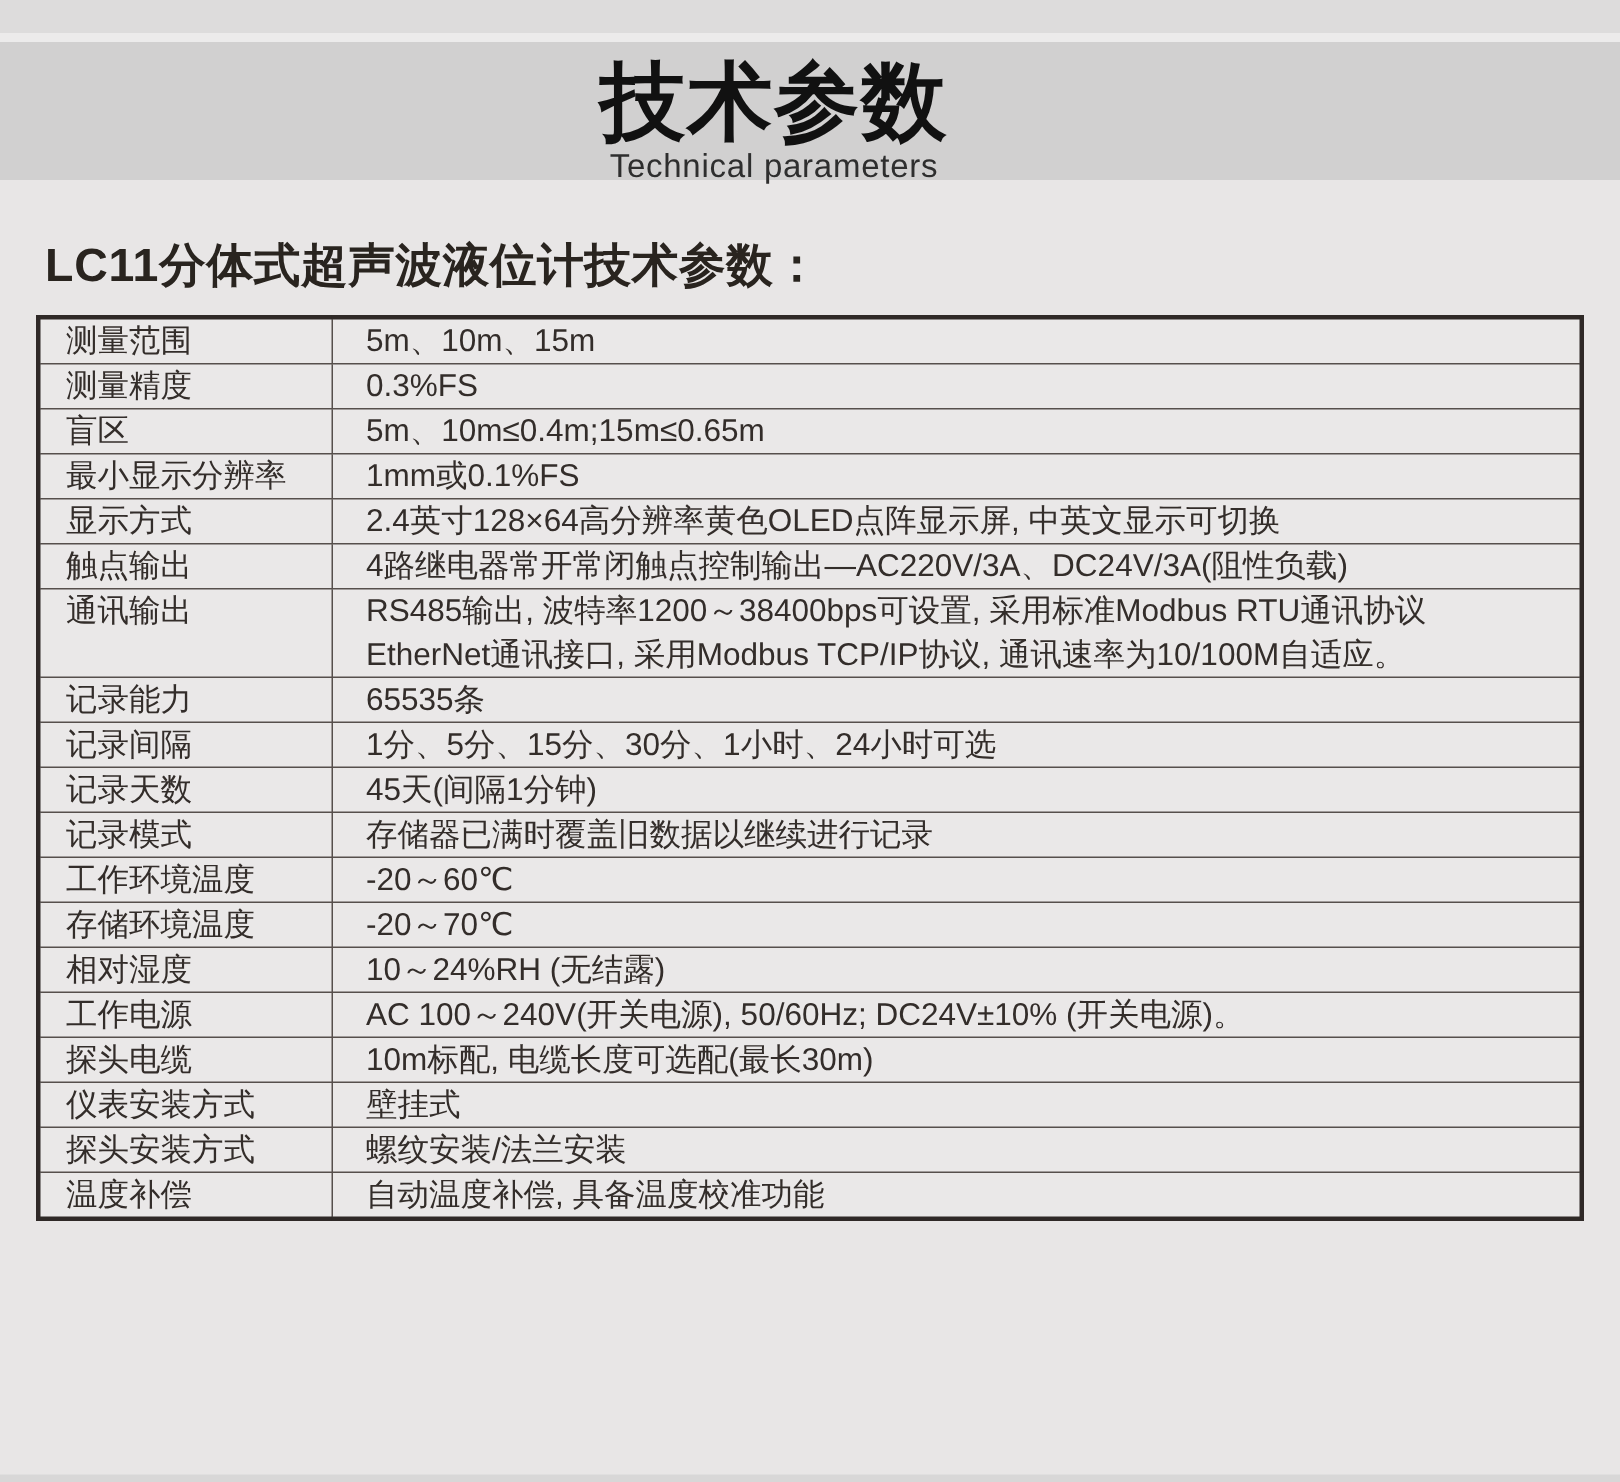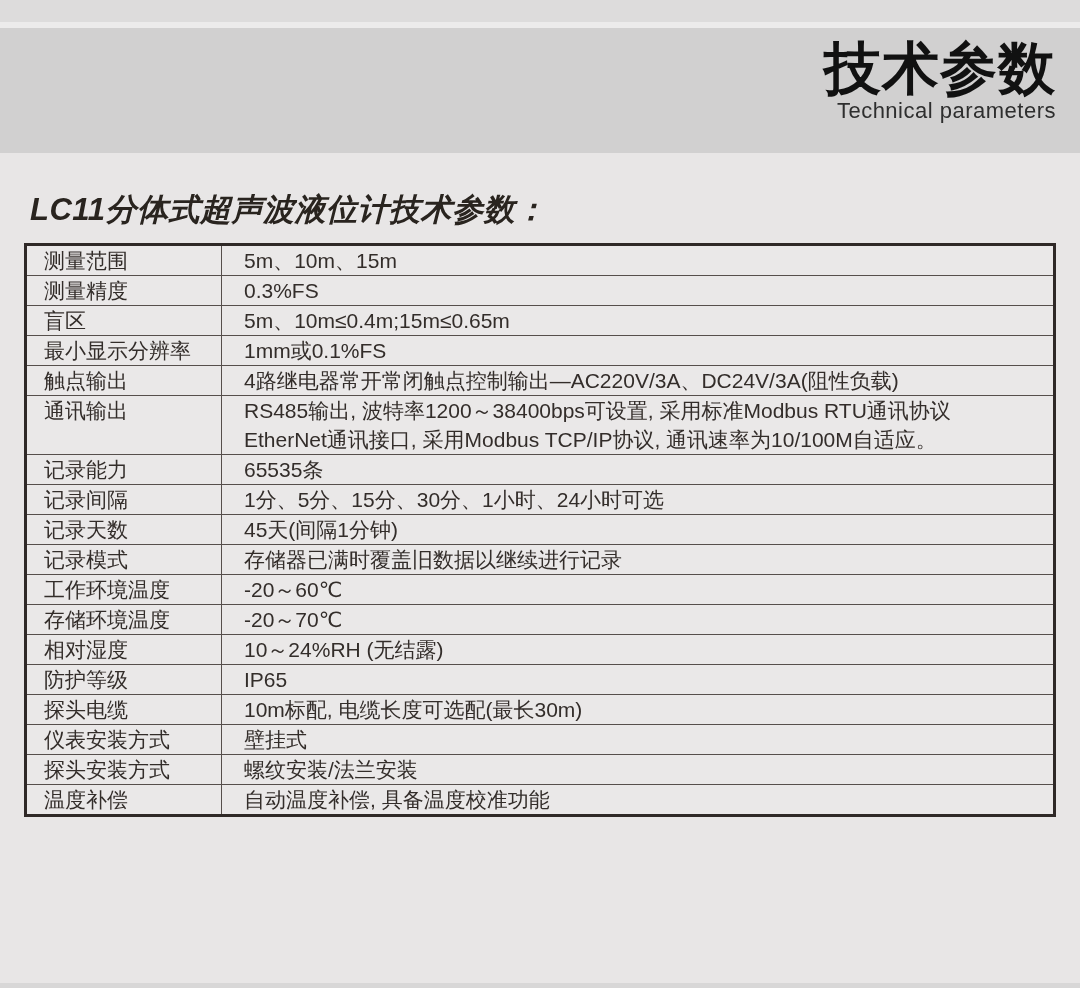--- a/index.html
+++ b/index.html
@@ -10,33 +10,33 @@
   *{box-sizing:border-box;}
   html,body{margin:0;padding:0;}
   body{
     width:1080px;height:988px;position:relative;overflow:hidden;
     background:var(--page_bg);
     font-family:"Liberation Sans","DejaVu Sans",sans-serif;
     -webkit-font-smoothing:antialiased;
   }
   .top-strip{height:22px;background:var(--top_strip);}
   .gap-strip{height:6px;background:var(--gap_strip);}
-  .title-band{height:125px;background:var(--band);text-align:right;}
+  .title-band{height:92px;background:var(--band);text-align:center;}
   .band-inner{transform:translateX(-24px);padding-top:10px;}
   .page-title{
     margin:0;font-size:57px;line-height:60px;font-weight:800;
     color:var(--title);letter-spacing:1px;
   }
   .page-subtitle{
     margin:0;font-size:22px;line-height:26px;font-weight:400;
     color:var(--subtitle);letter-spacing:0.5px;
   }
   .section-heading{
     margin:39px 0 0 30px;font-size:31px;line-height:36px;font-weight:700;
-    color:var(--heading);letter-spacing:0.5px;font-style:italic;
+    color:var(--heading);letter-spacing:0.5px;
   }
   .spec-table{
     margin:15px 0 0 24px;width:1032px;
     border-collapse:collapse;background:var(--table_bg);
     border:3px solid var(--border_dark);
     table-layout:fixed;
   }
   .spec-table td{
     border:1px solid var(--line);
     color:var(--text);font-size:21px;line-height:29px;height:29px;
@@ -74,20 +74,24 @@
         </tr>
         <tr>
           <td class="p-name">盲区</td>
           <td class="p-value">5m、10m≤0.4m;15m≤0.65m</td>
         </tr>
         <tr>
           <td class="p-name">最小显示分辨率</td>
           <td class="p-value">1mm或0.1%FS</td>
         </tr>
         <tr>
+          <td class="p-name">显示方式</td>
+          <td class="p-value">2.4英寸128×64高分辨率黄色OLED点阵显示屏, 中英文显示可切换</td>
+        </tr>
+        <tr>
           <td class="p-name">触点输出</td>
           <td class="p-value">4路继电器常开常闭触点控制输出—AC220V/3A、DC24V/3A(阻性负载)</td>
         </tr>
         <tr>
           <td class="p-name">通讯输出</td>
           <td class="p-value">RS485输出, 波特率1200～38400bps可设置, 采用标准Modbus RTU通讯协议
 EtherNet通讯接口, 采用Modbus TCP/IP协议, 通讯速率为10/100M自适应。</td>
         </tr>
         <tr>
           <td class="p-name">记录能力</td>
@@ -111,22 +115,22 @@
         </tr>
         <tr>
           <td class="p-name">存储环境温度</td>
           <td class="p-value">-20～70℃</td>
         </tr>
         <tr>
           <td class="p-name">相对湿度</td>
           <td class="p-value">10～24%RH (无结露)</td>
         </tr>
         <tr>
-          <td class="p-name">防护等级</td>
-          <td class="p-value">IP65</td>
+          <td class="p-name">工作电源</td>
+          <td class="p-value">AC 100～240V(开关电源), 50/60Hz; DC24V±10% (开关电源)。</td>
         </tr>
         <tr>
           <td class="p-name">探头电缆</td>
           <td class="p-value">10m标配, 电缆长度可选配(最长30m)</td>
         </tr>
         <tr>
           <td class="p-name">仪表安装方式</td>
           <td class="p-value">壁挂式</td>
         </tr>
         <tr>

